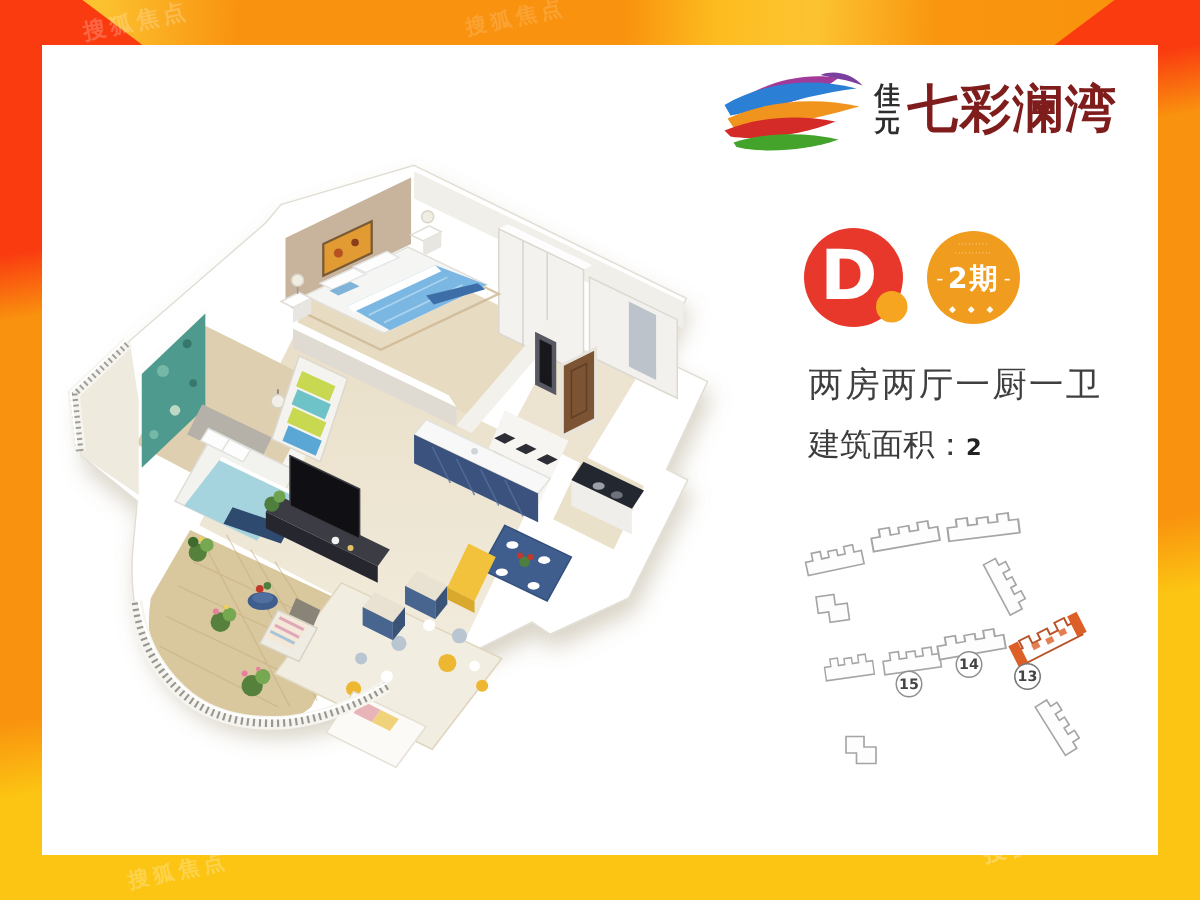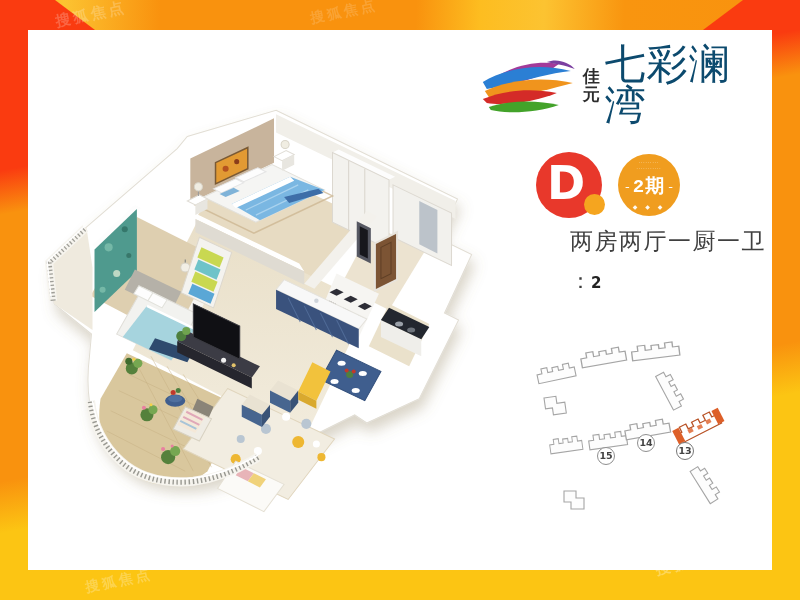--- a/index.html
+++ b/index.html
@@ -23,37 +23,37 @@
   .watermark{
     position:absolute;pointer-events:none;white-space:nowrap;
     transform:rotate(-12deg);font-weight:700;letter-spacing:3px;
   }
   .card{
     position:absolute;left:28px;top:30px;width:744px;height:540px;background:#ffffff;
   }
   
   .logo-row{position:absolute;left:450px;top:14px;display:flex;align-items:center;}
   .logo-prefix{display:flex;flex-direction:column;font-size:17px;font-weight:700;color:#2d2d2d;line-height:1.08;text-align:center;margin:0 5px 0 3px;}
-  .logo-name{font-size:41px;font-weight:400;color:#0c4a6e;letter-spacing:1px;line-height:1;}
+  .logo-name{font-size:34px;font-weight:700;color:#7f1d1d;letter-spacing:1px;line-height:1;}
   
   .badges-row{position:absolute;left:508px;top:122px;display:flex;gap:16px;align-items:flex-start;}
   .d-badge{position:relative;width:66px;height:66px;}
   .d-circle{width:66px;height:66px;border-radius:50%;background:#e8382b;color:#fff;
     display:flex;align-items:center;justify-content:center;font-size:46px;font-weight:700;
     padding-bottom:4px;padding-right:6px;box-sizing:border-box;}
   .d-dot{position:absolute;right:-3px;bottom:3px;width:21px;height:21px;border-radius:50%;background:#f5a51f;}
   .phase-circle{margin-top:2px;width:62px;height:62px;border-radius:50%;background:#f09d1f;color:#fff;
     display:flex;flex-direction:column;align-items:center;justify-content:center;box-sizing:border-box;}
   .phase-dots{font-size:4px;line-height:1.5;letter-spacing:1px;opacity:.85;}
   .phase-main{display:flex;align-items:center;gap:3px;margin-top:1px;}
   .phase-dash{font-size:13px;font-weight:400;opacity:.95;}
-  .phase-label{font-size:19px;font-weight:700;letter-spacing:1px;font-family:Liberation Mono, monospace;}
+  .phase-label{font-size:19px;font-weight:700;letter-spacing:1px;}
   .phase-bottom-dots{font-size:6px;letter-spacing:3px;margin-top:4px;opacity:.95;}
   
-  .specs{position:absolute;left:511px;top:196px;color:#3f3f3f;margin-left:31px;}
+  .specs{position:absolute;left:511px;top:211px;color:#3f3f3f;}
   .specs-layout{font-size:23px;letter-spacing:1.5px;font-weight:500;}
   .specs-area{margin-top:10px;font-size:21px;color:#3c3c3c;display:flex;align-items:baseline;}
   .specs-area b{font-size:28px;color:#222;letter-spacing:.5px;}
   .specs-area sup{font-size:15px;font-weight:700;color:#222;vertical-align:super;line-height:0;}
   
   .site-map{position:absolute;left:488px;top:306px;}
   .site-map text{font-size:9.5px;font-weight:600;fill:#444;}
   
   .floor-plan{position:absolute;left:6px;top:66px;}
 </style>
@@ -102,20 +102,21 @@
         <span class="phase-label">2期</span>
         <span class="phase-dash">-</span>
       </span>
       <span class="phase-bottom-dots">◆ ◆ ◆</span>
     </div>
   </div>
 
   <div class="specs">
     <div class="specs-layout">两房两厅一厨一卫</div>
     <div class="specs-area">
+      <span>建筑面积</span>
       <span>：</span>
       <sup>2</sup>
     </div>
   </div>
 
   <svg class="site-map" width="252" height="196" viewBox="0 0 252 196">
     <defs>
       <path id="bldgA" d="M0,14 L0,5 L5,5 L5,0 L11,0 L11,5 L16,5 L16,1 L22,1 L22,5 L27,5 L27,0 L33,0 L33,5 L38,5 L38,14 Z"></path>
       <path id="bldgB" d="M0,0 L12,0 L12,7 L20,7 L20,18 L7,18 L7,11 L0,11 Z"></path>
     </defs>

